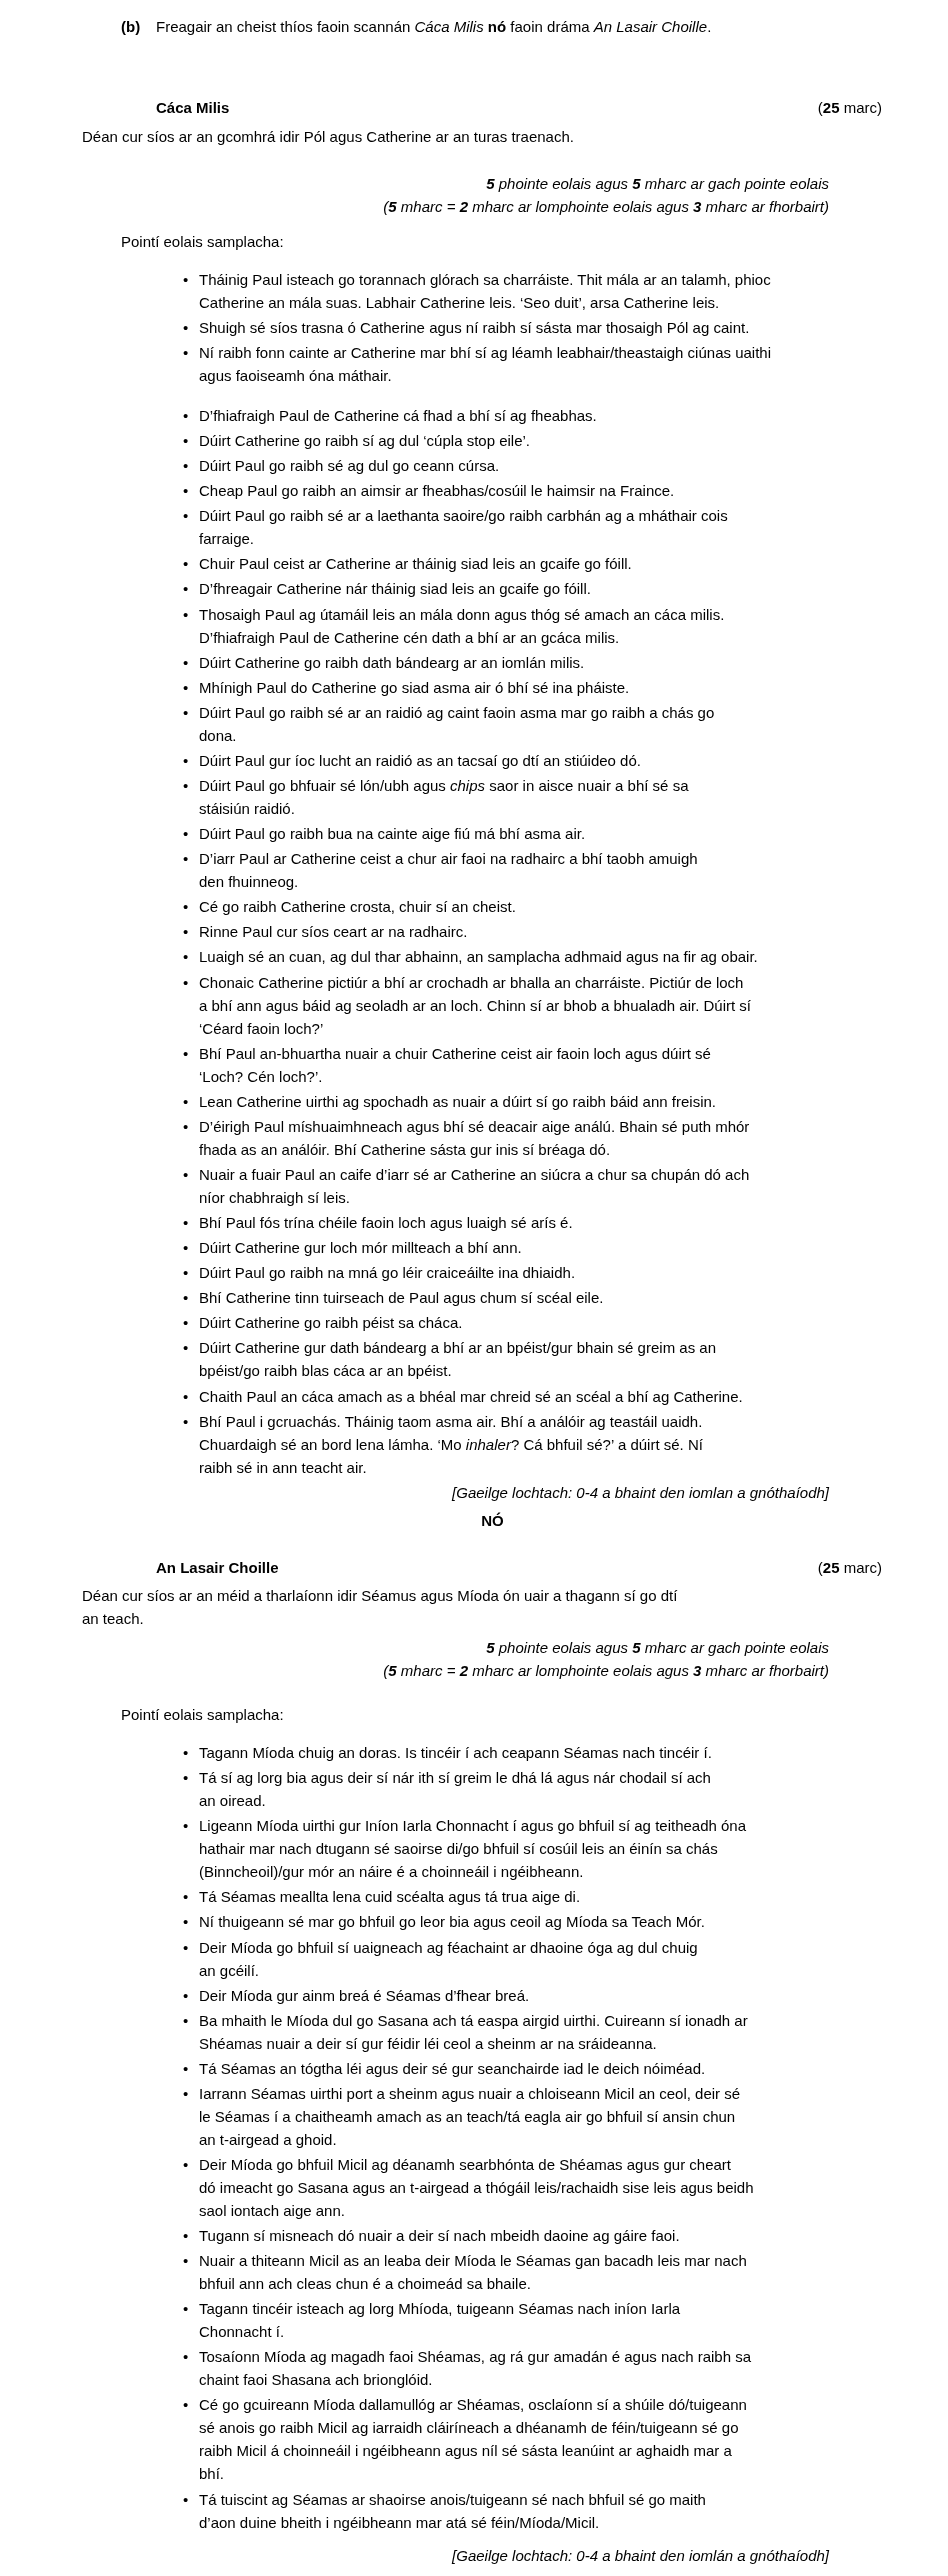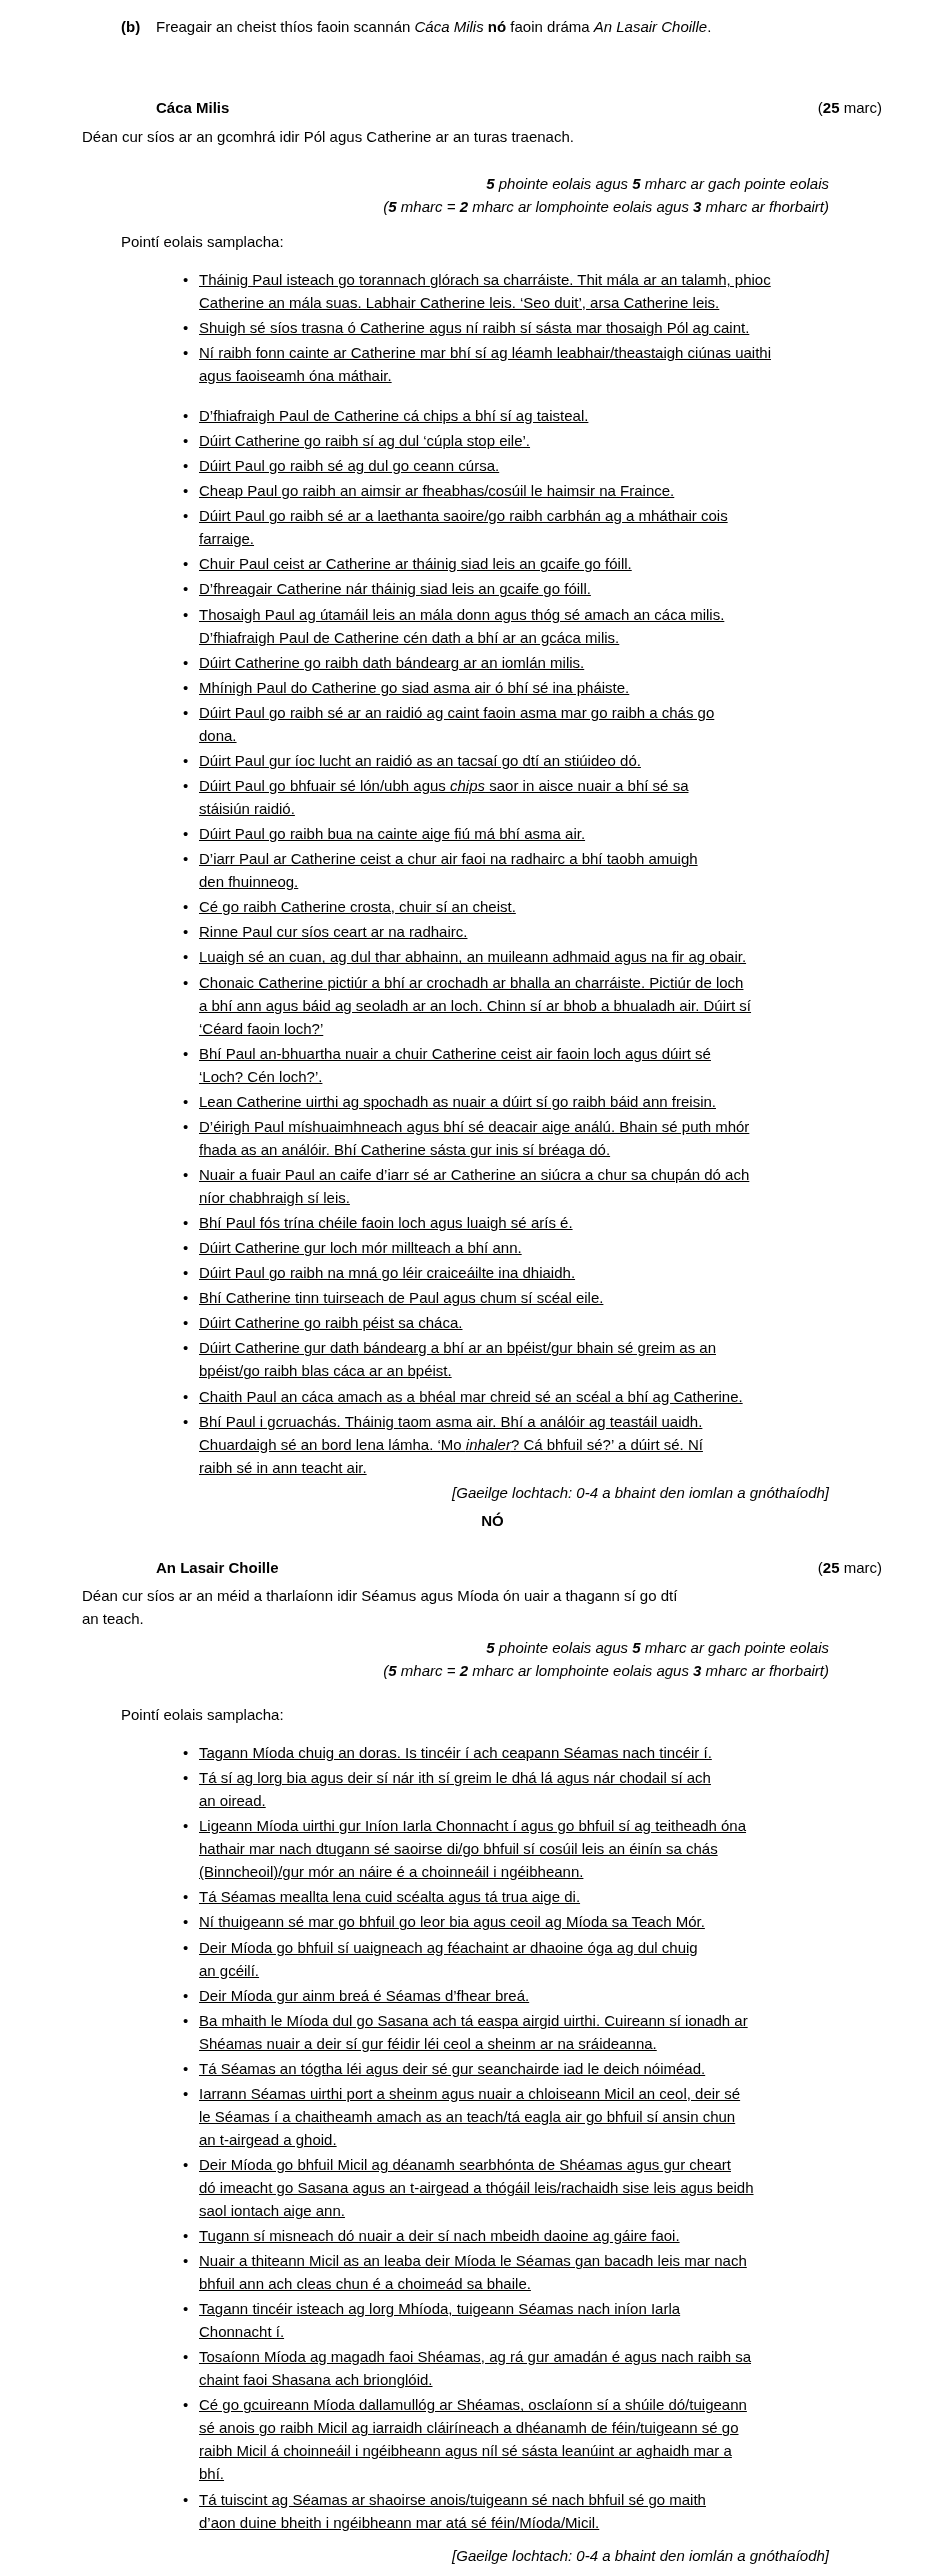--- a/index.html
+++ b/index.html
@@ -24,21 +24,21 @@
             margin-left:156px;margin-right:67px;}
   .sec-title{font-weight:700;}
   .task{margin-left:82px;margin-right:47px;}
   .center-line{width:673px;margin-left:156px;text-align:right;font-style:italic;}
   .mt-title{margin-top:58px;}
   .mt-task{margin-top:6.3px;}
   .mt-center1{margin-top:24px;}
   .sample-label{margin-top:12.5px;margin-left:121px;font-weight:400;}
   ul.points{list-style:none;margin:14.6px 42px 0 156px;padding:0;}
   ul.points.continued{margin-top:16.7px;}
-  ul.points li{position:relative;padding-left:43px;margin-bottom:2.1px;text-decoration:underline;}
+  ul.points li{position:relative;padding-left:43px;margin-bottom:2.1px;}
   ul.points li::before{content:"\2022";position:absolute;left:27px;top:0;}
   .note{margin-top:0;}
   .or-line{width:673px;margin-left:156px;text-align:center;font-weight:700;margin-top:5.2px;}
   .mt-sec2{margin-top:24px;}
   .mt-task2{margin-top:5.2px;}
   .mt-center2{margin-top:6.3px;}
   .sample-label2{margin-top:21px;}
   .note2{margin-top:10.4px;}
 </style>
 </head>
@@ -63,38 +63,38 @@
 
     <ul class="points">
 
     <li><span class="bt">Tháinig Paul isteach go torannach glórach sa charráiste. Thit mála ar an talamh, phioc<br>Catherine an mála suas. Labhair Catherine leis.  ‘Seo duit’, arsa Catherine leis.</span></li>
         <li><span class="bt">Shuigh sé síos trasna ó Catherine agus ní raibh sí sásta mar thosaigh Pól ag caint.</span></li>
         <li><span class="bt">Ní raibh fonn cainte ar Catherine mar bhí sí ag léamh leabhair/theastaigh ciúnas uaithi<br>agus faoiseamh óna máthair.</span></li>
       </ul>
 
     <ul class="points continued">
 
-    <li><span class="bt">D’fhiafraigh Paul de Catherine cá chips a bhí sí ag taisteal.</span></li>
+    <li><span class="bt">D’fhiafraigh Paul de Catherine cá fhad a bhí sí ag fheabhas.</span></li>
         <li><span class="bt">Dúirt Catherine go raibh sí ag dul ‘cúpla stop eile’.</span></li>
         <li><span class="bt">Dúirt Paul go raibh sé ag dul go ceann cúrsa.</span></li>
         <li><span class="bt">Cheap Paul go raibh an aimsir ar fheabhas/cosúil le haimsir na Fraince.</span></li>
         <li><span class="bt">Dúirt Paul go raibh sé ar a laethanta saoire/go raibh carbhán ag a mháthair cois<br>farraige.</span></li>
         <li><span class="bt">Chuir Paul ceist ar Catherine ar tháinig siad leis an gcaife go fóill.</span></li>
         <li><span class="bt">D’fhreagair Catherine nár tháinig siad leis an gcaife go fóill.</span></li>
         <li><span class="bt">Thosaigh Paul ag útamáil leis an mála donn agus thóg sé amach an cáca milis.<br>D’fhiafraigh Paul de Catherine cén dath a bhí ar an gcáca milis.</span></li>
         <li><span class="bt">Dúirt Catherine go raibh dath bándearg ar an iomlán milis.</span></li>
         <li><span class="bt">Mhínigh Paul do Catherine go siad asma air ó bhí sé ina pháiste.</span></li>
         <li><span class="bt">Dúirt Paul go raibh sé ar an raidió ag caint faoin asma mar go raibh a chás go<br>dona.</span></li>
         <li><span class="bt">Dúirt Paul gur íoc lucht an raidió as an tacsaí go dtí an stiúideo dó.</span></li>
         <li><span class="bt">Dúirt Paul go bhfuair sé lón/ubh agus <i>chips</i> saor in aisce nuair a bhí sé sa<br>stáisiún raidió.</span></li>
         <li><span class="bt">Dúirt Paul go raibh bua na cainte aige fiú má bhí asma air.</span></li>
         <li><span class="bt">D’iarr Paul ar Catherine ceist a chur air faoi na radhairc a bhí taobh amuigh<br>den fhuinneog.</span></li>
         <li><span class="bt">Cé go raibh Catherine crosta, chuir sí an cheist.</span></li>
         <li><span class="bt">Rinne Paul cur síos ceart ar na radhairc.</span></li>
-        <li><span class="bt">Luaigh sé an cuan, ag dul thar abhainn, an muileann adhmaid agus na fir ag obair.</span></li>
+        <li><span class="bt">Luaigh sé an cuan, ag dul thar abhainn, an samplacha adhmaid agus na fir ag obair.</span></li>
         <li><span class="bt">Chonaic Catherine pictiúr a bhí ar crochadh ar bhalla an charráiste. Pictiúr de loch<br>a bhí ann agus báid ag seoladh ar an loch. Chinn sí ar bhob a bhualadh air. Dúirt sí<br>‘Céard faoin loch?’</span></li>
         <li><span class="bt">Bhí Paul an-bhuartha nuair a chuir Catherine ceist air faoin loch agus dúirt sé<br>‘Loch? Cén loch?’.</span></li>
         <li><span class="bt">Lean Catherine uirthi ag spochadh as nuair a dúirt sí go raibh báid ann freisin.</span></li>
         <li><span class="bt">D’éirigh Paul míshuaimhneach agus bhí sé deacair aige análú. Bhain sé puth mhór<br>fhada as an análóir. Bhí Catherine sásta gur inis sí bréaga dó.</span></li>
         <li><span class="bt">Nuair a fuair Paul an caife d’iarr sé ar Catherine an siúcra a chur sa chupán dó ach<br>níor chabhraigh sí leis.</span></li>
         <li><span class="bt">Bhí Paul fós trína chéile faoin loch agus luaigh sé arís é.</span></li>
         <li><span class="bt">Dúirt Catherine gur loch mór millteach a bhí ann.</span></li>
         <li><span class="bt">Dúirt Paul go raibh na mná go léir craiceáilte ina dhiaidh.</span></li>
         <li><span class="bt">Bhí Catherine tinn tuirseach de Paul agus chum sí scéal eile.</span></li>
         <li><span class="bt">Dúirt Catherine go raibh péist sa cháca.</span></li>

